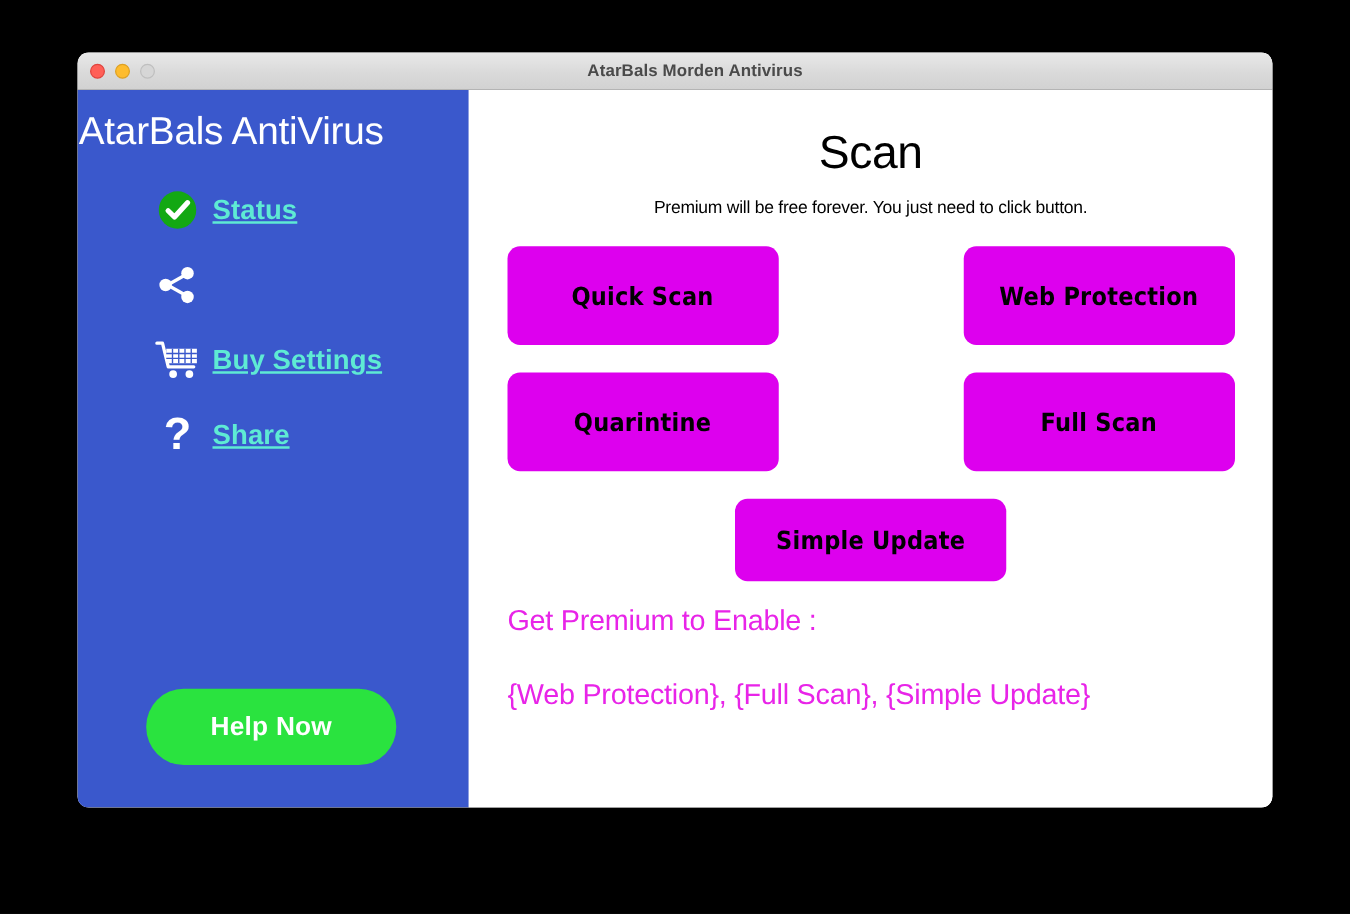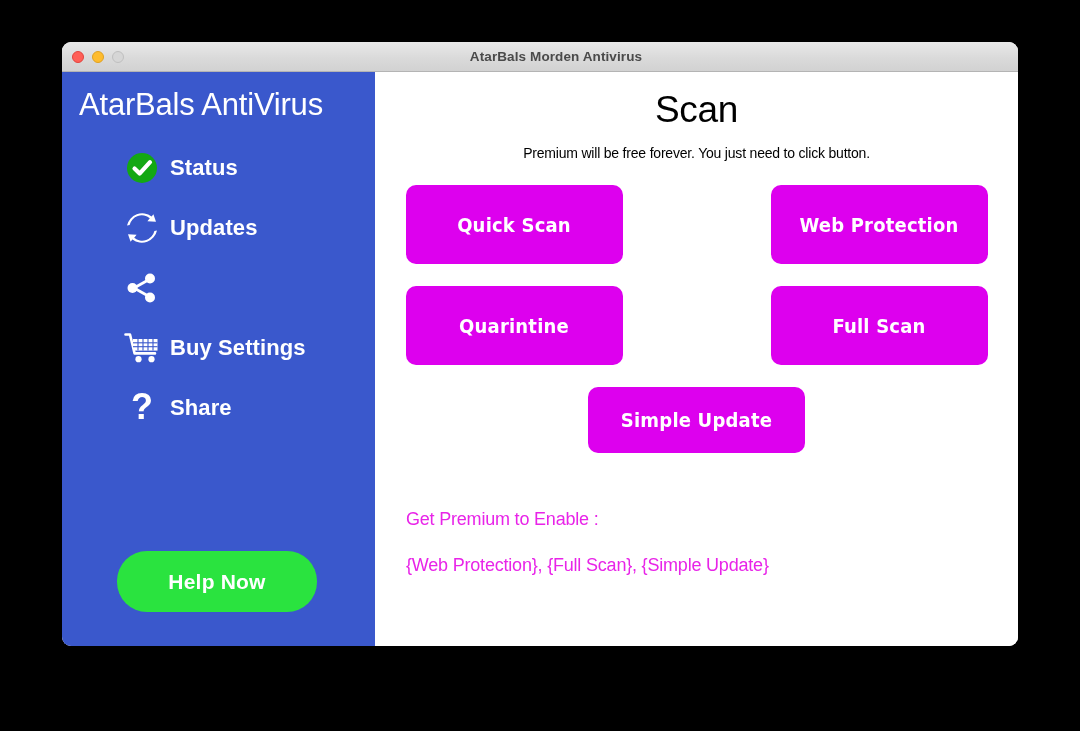--- a/index.html
+++ b/index.html
@@ -83,21 +83,21 @@
     flex: 0 0 313px;
     background: #3a58cc;
     position: relative;
     padding: 0;
   }
 
   #brand {
     color: #ffffff;
     font-size: 31px;
     font-weight: normal;
-    padding: 16px 0 0 17px;
+    padding: 16px 0 0 1px;
     letter-spacing: -0.2px;
     line-height: 1.1;
     white-space: nowrap;
   }
 
   #nav {
     margin-top: 16px;
     display: flex;
     flex-direction: column;
   }
@@ -118,23 +118,24 @@
     flex: 0 0 36px;
     display: flex;
     align-items: center;
     justify-content: center;
   }
   .nav-icon svg { display: block; }
 
   .nav-label {
     font-size: 22px;
     font-weight: bold;
-    color: #ffffff;
+    color: #5eead4;
     white-space: nowrap;
     letter-spacing: 0.1px;
+    text-decoration: underline;
   }
 
   #scan-now-wrap {
     position: absolute;
     left: 55px;
     top: 479px;
   }
 
   #scan-now {
     width: 200px;
@@ -148,21 +149,21 @@
     font-family: "Liberation Sans", sans-serif;
     cursor: pointer;
     letter-spacing: 0.2px;
   }
 
   
   #main {
     flex: 1 1 auto;
     background: #ffffff;
     position: relative;
-    padding: 4px;
+    padding: 16px;
   }
 
   #main-title {
     text-align: center;
     font-size: 37px;
     font-weight: normal;
     color: #000000;
     margin-top: 13px;
     letter-spacing: -0.3px;
   }
@@ -188,39 +189,39 @@
     justify-content: center;
     gap: 148px;
   }
 
   .action-btn {
     width: 217px;
     height: 79px;
     border: none;
     border-radius: 10px;
     background: #dd00ee;
-    color: #ffffff;
+    color: #000000;
     font-size: 20px;
     font-weight: bold;
     font-family: "DejaVu Sans Condensed", "Liberation Sans Narrow", "Liberation Sans", sans-serif;
     letter-spacing: 0.2px;
     cursor: pointer;
   }
 
   .action-btn.wide-update {
     width: 217px;
     height: 66px;
   }
 
   #premium-note {
     position: absolute;
     left: 31px;
     bottom: 46px;
     color: #e824e8;
-    font-size: 18px;
+    font-size: 23px;
     line-height: 1.28;
     white-space: pre-line;
     letter-spacing: -0.2px;
   }
   #premium-note .note-line { display: block; }
 </style>
 </head>
 <body>
 
 <div id="screen">
@@ -247,31 +248,20 @@
           <div class="nav-item">
             <span class="nav-icon">
               <svg width="34" height="34" viewBox="0 0 34 34">
                 <circle cx="17" cy="17" r="15" fill="#13a813"></circle>
                 <path d="M9.5 17.6 L14.6 22.6 L25 11.2" fill="none" stroke="#ffffff" stroke-width="4.2" stroke-linecap="round" stroke-linejoin="round"></path>
               </svg>
             </span>
             <span class="nav-label">Status</span>
           </div>
 
-          <div class="nav-item">
-            <span class="nav-icon">
-              <svg width="34" height="34" viewBox="0 0 34 34">
-                <path d="M4.6 14.0 A12.6 12.6 0 0 1 24.8 7.2 L22.4 10.2 L31.0 10.8 L28.4 3.2 L26.6 5.4
-                         A15.6 15.6 0 0 0 2.0 14.6 Z" fill="#ffffff"></path>
-                <path d="M29.4 20.0 A12.6 12.6 0 0 1 9.2 26.8 L11.6 23.8 L3.0 23.2 L5.6 30.8 L7.4 28.6
-                         A15.6 15.6 0 0 0 32.0 19.4 Z" fill="#ffffff"></path>
-              </svg>
-            </span>
-            <span class="nav-label">Updates</span>
-          </div>
 
 
           <div class="nav-item">
             <span class="nav-icon">
               <svg width="34" height="34" viewBox="0 0 34 34">
                 <line x1="9" y1="17" x2="25" y2="8" stroke="#ffffff" stroke-width="2.6"></line>
                 <line x1="9" y1="17" x2="25" y2="26" stroke="#ffffff" stroke-width="2.6"></line>
                 <circle cx="25" cy="7.5" r="5.0" fill="#ffffff"></circle>
                 <circle cx="25" cy="26.5" r="5.0" fill="#ffffff"></circle>
                 <circle cx="7.5" cy="17" r="5.0" fill="#ffffff"></circle>

